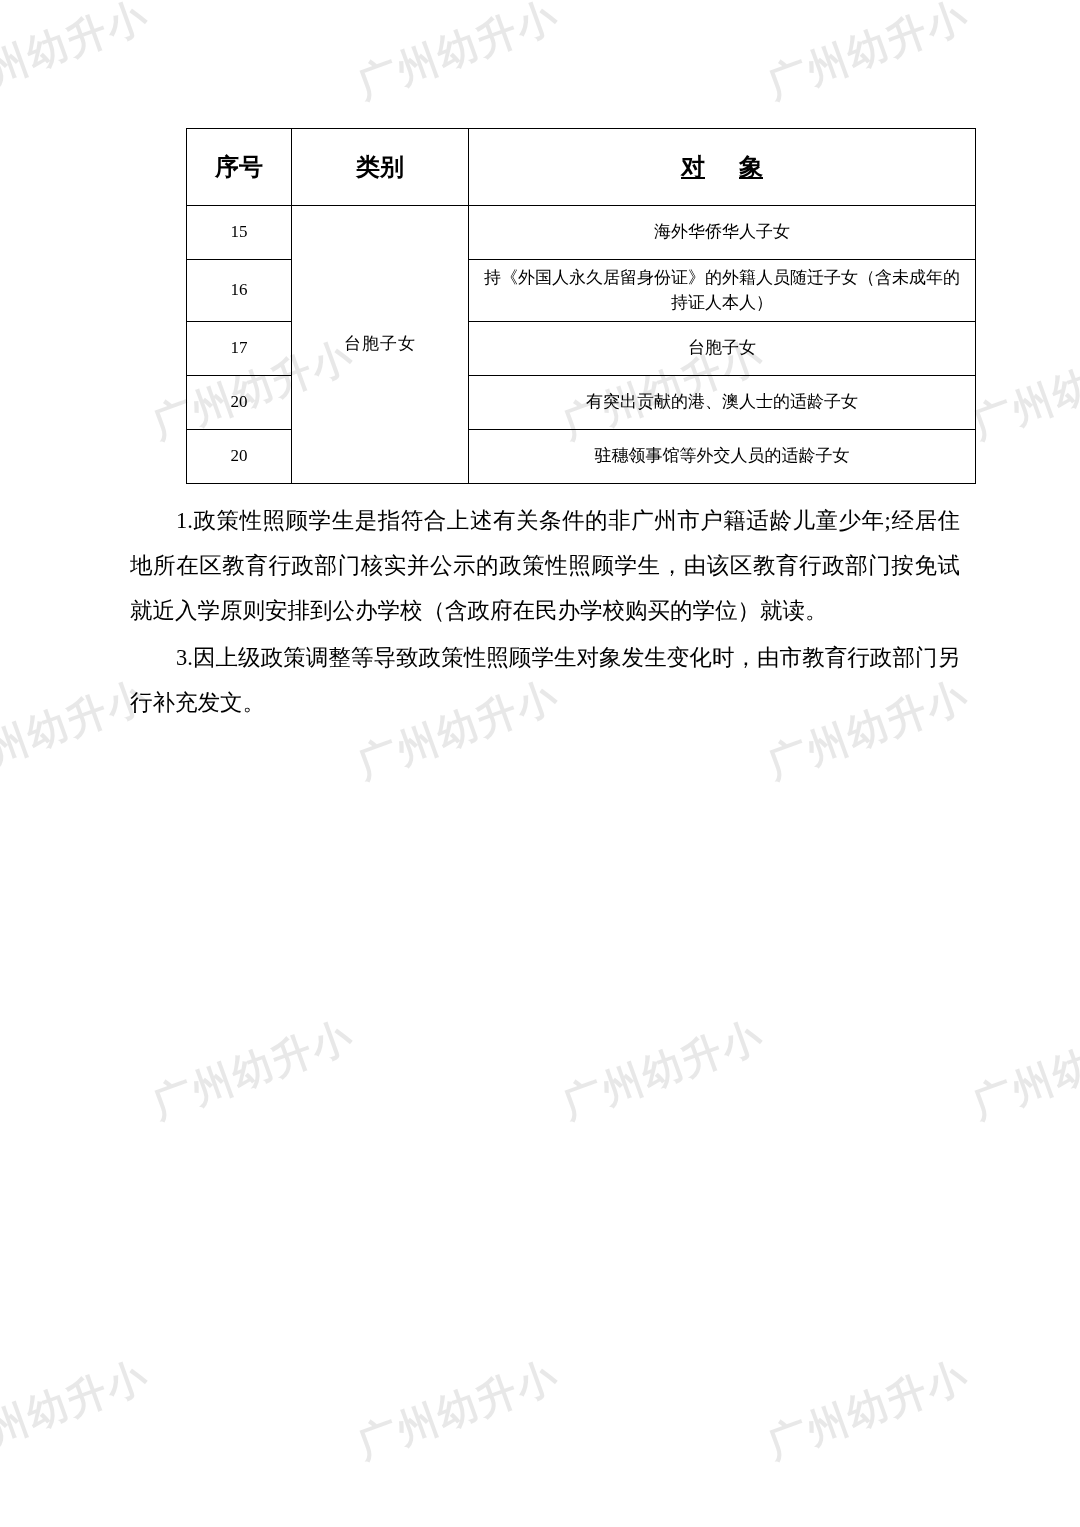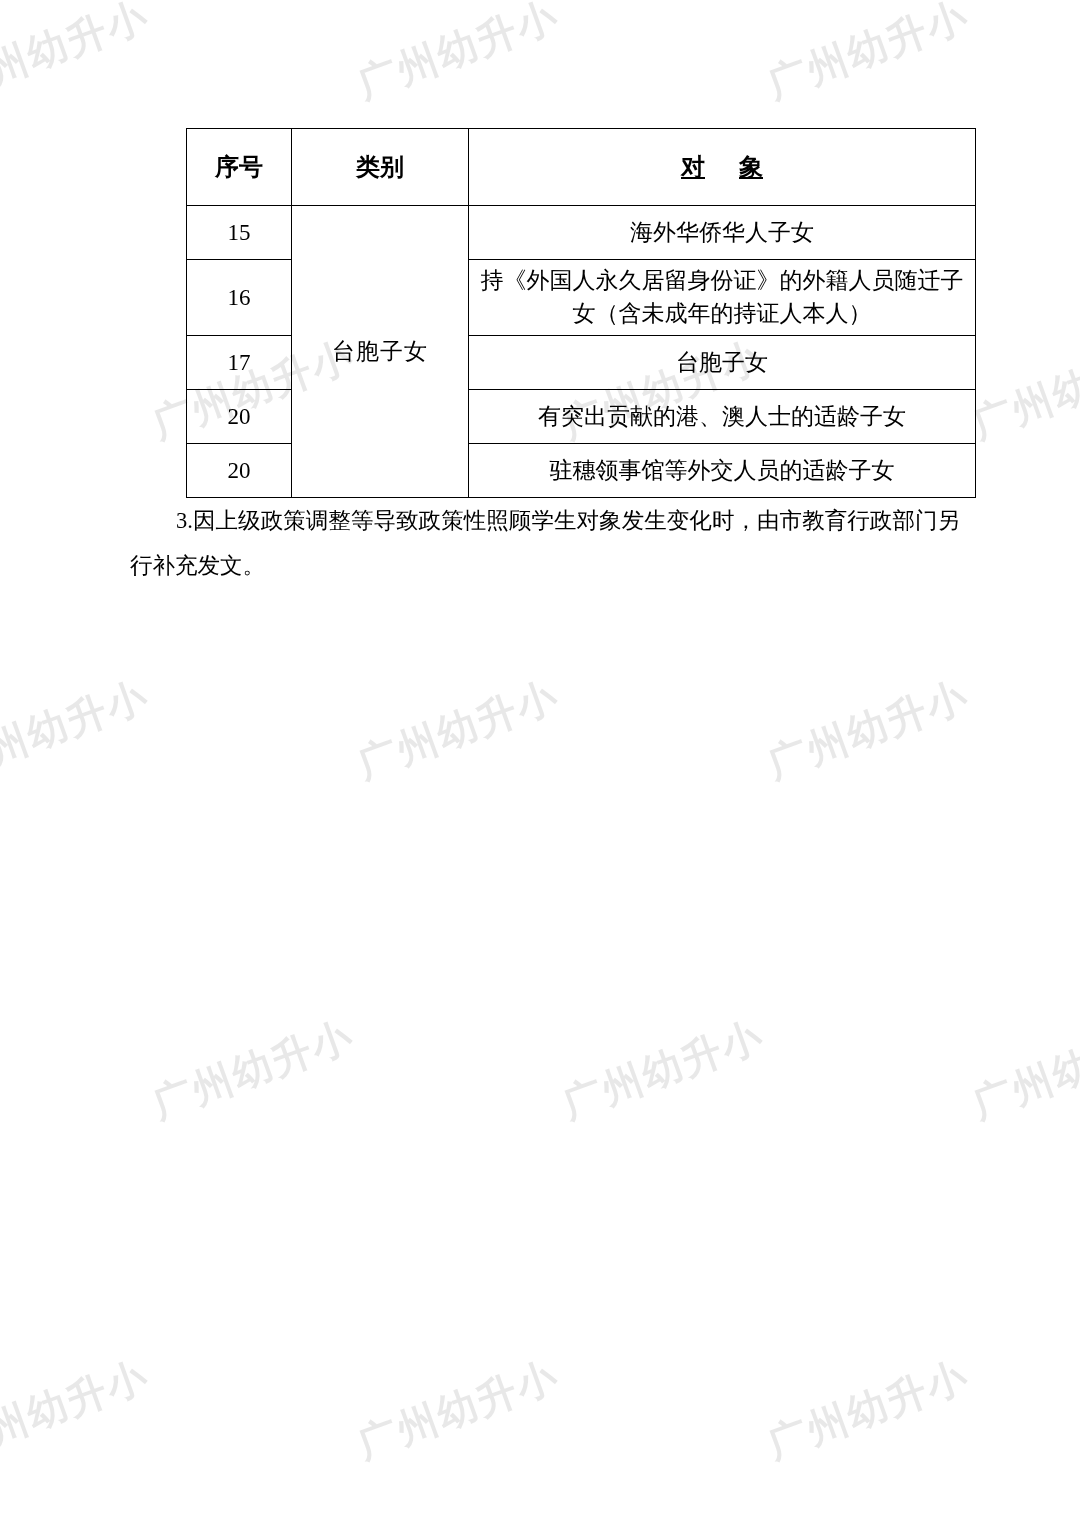--- a/index.html
+++ b/index.html
@@ -52,21 +52,21 @@
     top: 128px;
     width: 790px;
     border-collapse: collapse;
     table-layout: fixed;
     background: transparent;
     margin-left: 30px;
   }
   .doc-table td, .doc-table th {
     border: 1px solid #000000;
     padding: 4px 8px;
-    font-size: 23px;
+    font-size: 17px;
     font-weight: normal;
     vertical-align: middle;
     line-height: 1.45;
     text-align: center;
   }
   .doc-table thead th {
     text-align: center;
     font-weight: 700;
     font-size: 24px;
     height: 68px;
@@ -153,20 +153,21 @@
         <td class="cell-obj">有突出贡献的港、澳人士的适龄子女</td>
       </tr>
       <tr class="row-h2">
         <td class="cell-no">20</td>
         <td class="cell-obj">驻穗领事馆等外交人员的适龄子女</td>
       </tr>
     </tbody>
   </table>
 
   <div class="notes">
+    <p class="note-p">1.政策性照顾学生是指符合上述有关条件的非广州市户籍适龄儿童少年;经居住地所在区教育行政部门核实并公示的政策性照顾学生，由该区教育行政部门按免试就近入学原则安排到公办学校（含政府在民办学校购买的学位）就读。</p>
     <p class="note-p">3.因上级政策调整等导致政策性照顾学生对象发生变化时，由市教育行政部门另行补充发文。</p>
   </div>
 
 </div>
 
 <div id="watermark-layer">
     <div class="wm" style="left: -60px; top: 60px;">广州幼升小</div>
     <div class="wm" style="left: 350px; top: 60px;">广州幼升小</div>
     <div class="wm" style="left: 760px; top: 60px;">广州幼升小</div>
     <div class="wm" style="left: 145px; top: 400px;">广州幼升小</div>

